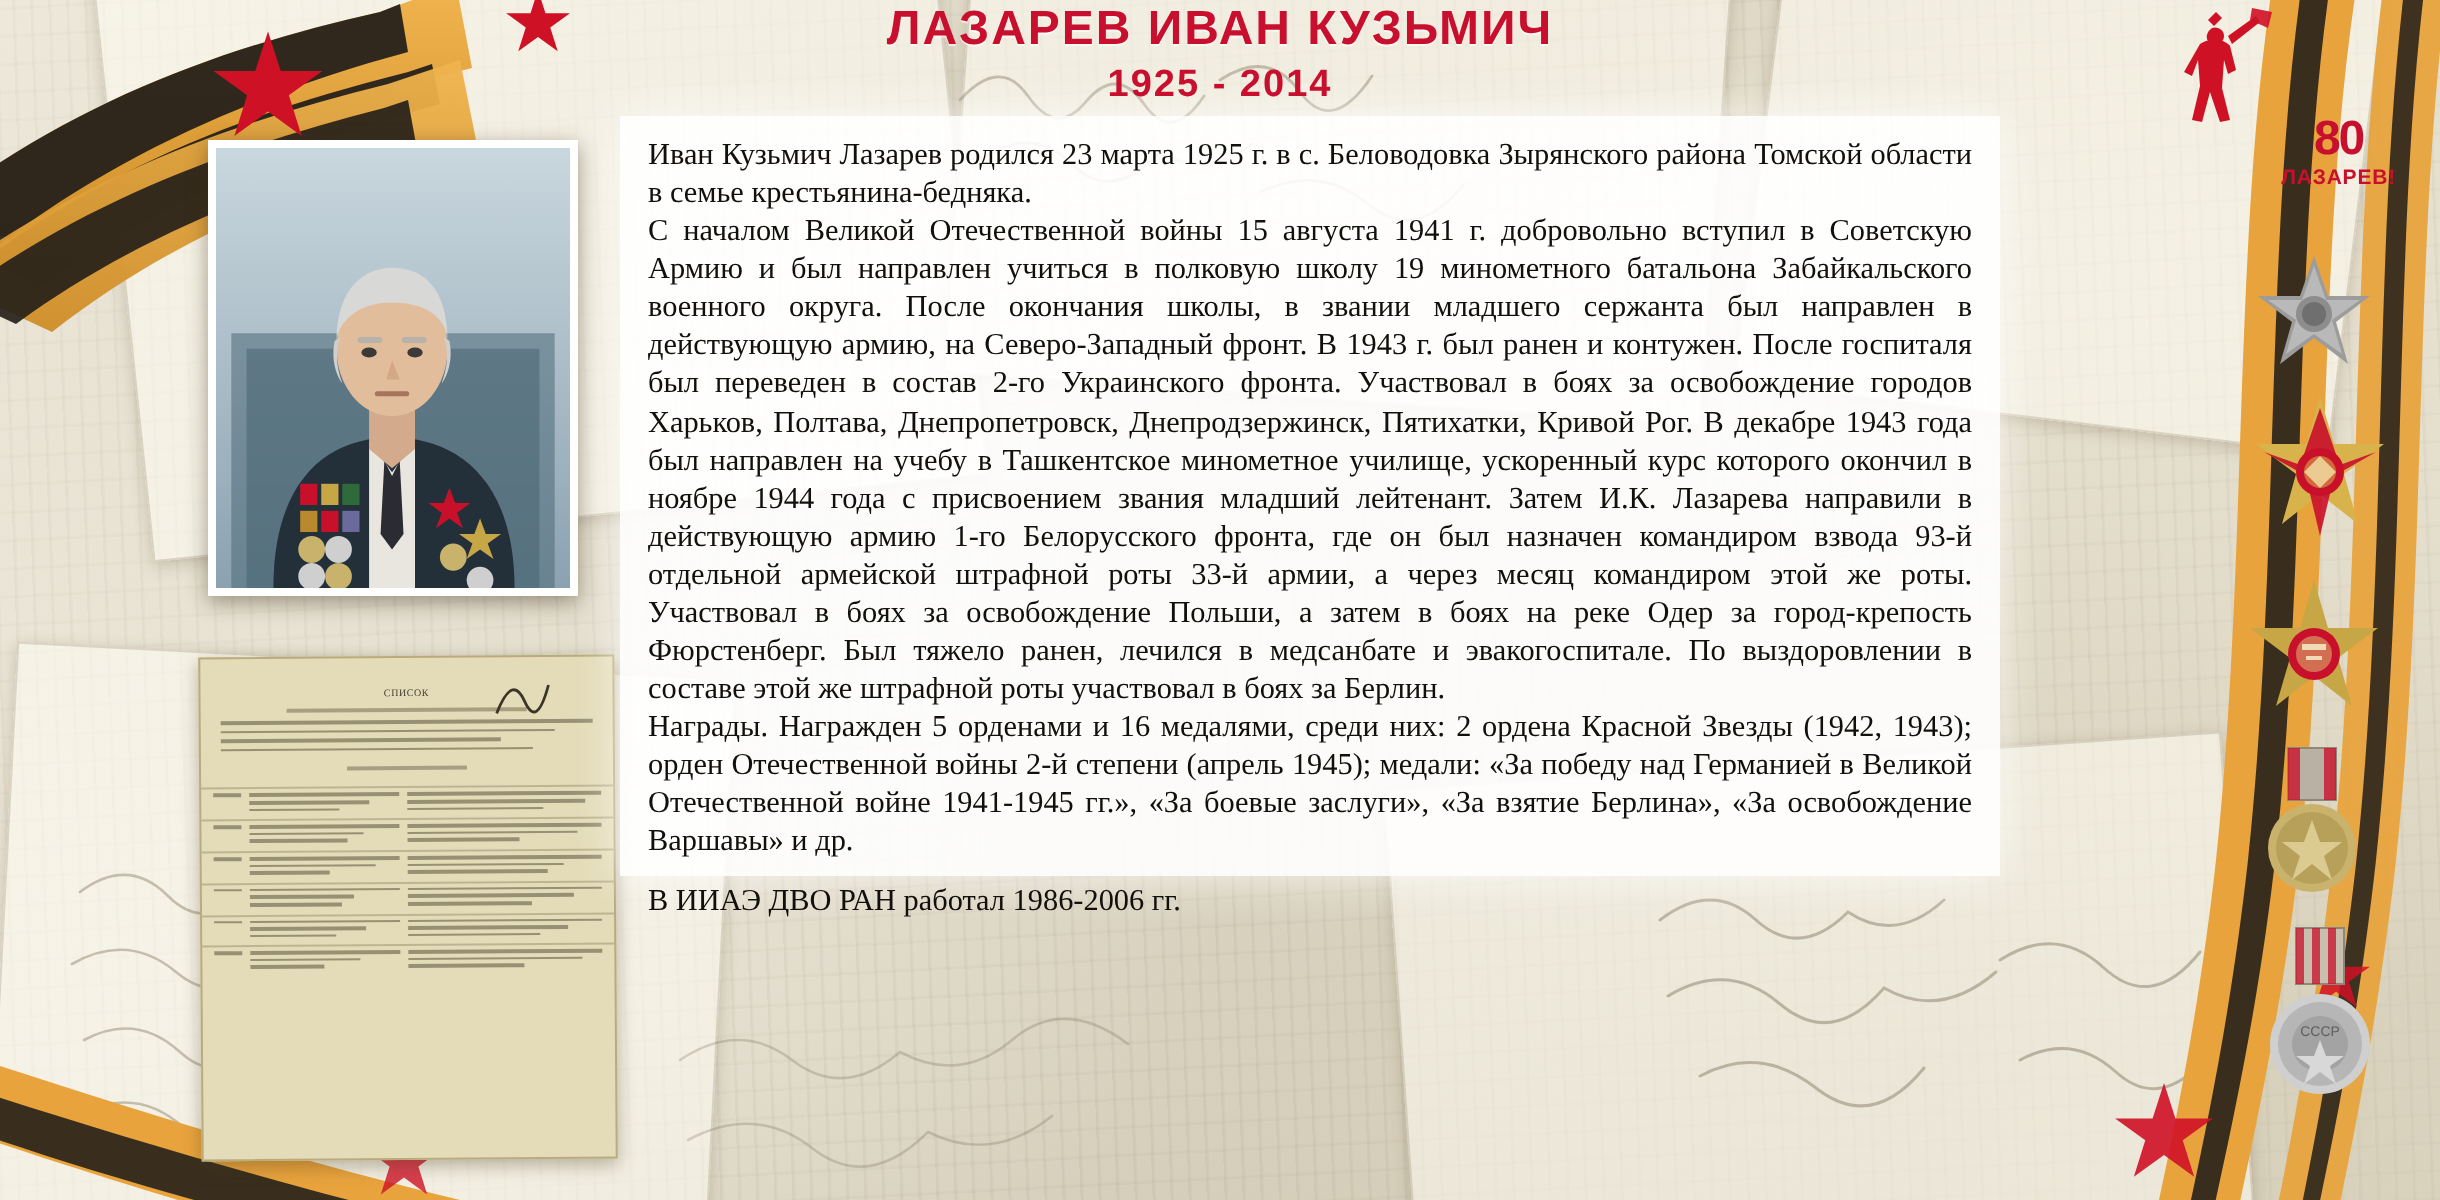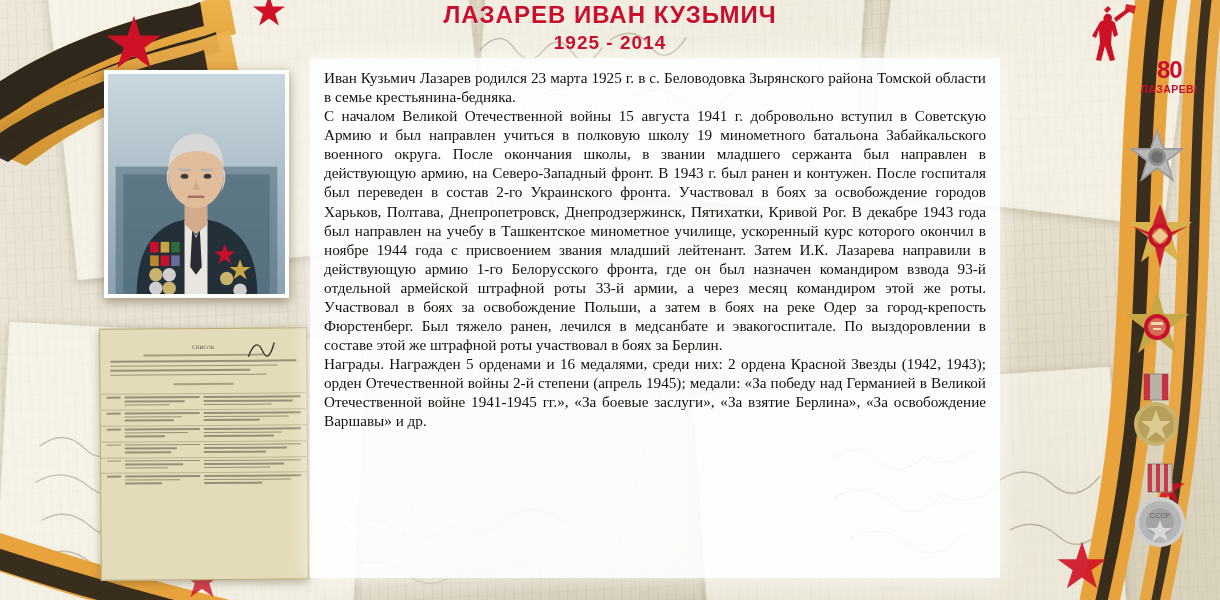--- a/index.html
+++ b/index.html
@@ -146,21 +146,21 @@
   .archive-row .bar {
     height: 1.6px;
     background: rgba(60,52,34,0.45);
     margin-bottom: 2px;
   }
 
   
   .text-panel {
     position: absolute;
     left: 310px; top: 58px;
-    width: 690px; height: 520px;
+    width: 690px; height: 380px;
     background: rgba(255,255,255,0.90);
     padding: 10px 14px 8px 14px;
     z-index: 7;
     box-shadow: 0 0 22px rgba(255,255,255,0.75);
   }
   .text-panel p {
     margin: 0;
     font-size: 15.2px;
     line-height: 1.255;
     text-align: justify;
@@ -523,13 +523,14 @@
           <div class="bar" style="width:60%"></div>
         </div>
     </div>
   </div>
 </div>
 
 <div class="text-panel">
   <p>Иван Кузьмич Лазарев родился 23 марта 1925 г. в с. Беловодовка Зырянского района Томской области в семье крестьянина-бедняка.</p>
   <p>С началом Великой Отечественной войны 15 августа 1941 г. добровольно вступил в Советскую Армию и был направлен учиться в полковую школу 19 минометного батальона Забайкальского военного округа. После окончания школы, в звании младшего сержанта был направлен в действующую армию, на Северо-Западный фронт. В 1943 г. был ранен и контужен. После госпиталя был переведен в состав 2-го Украинского фронта. Участвовал в боях за освобождение городов Харьков, Полтава, Днепропетровск, Днепродзержинск, Пятихатки, Кривой Рог. В декабре 1943 года был направлен на учебу в Ташкентское минометное училище, ускоренный курс которого окончил в ноябре 1944 года с присвоением звания младший лейтенант. Затем И.К. Лазарева направили в действующую армию 1-го Белорусского фронта, где он был назначен командиром взвода 93-й отдельной армейской штрафной роты 33-й армии, а через месяц командиром этой же роты. Участвовал в боях за освобождение Польши, а затем в боях на реке Одер за город-крепость Фюрстенберг. Был тяжело ранен, лечился в медсанбате и эвакогоспитале. По выздоровлении в составе этой же штрафной роты участвовал в боях за Берлин.</p>
   <p>Награды. Награжден 5 орденами и 16 медалями, среди них: 2 ордена Красной Звезды (1942, 1943); орден Отечественной войны 2-й степени (апрель 1945); медали: «За победу над Германией в Великой Отечественной войне 1941-1945 гг.», «За боевые заслуги», «За взятие Берлина», «За освобождение Варшавы» и др.</p>
+  <p class="gap">В ИИАЭ ДВО РАН работал 1986-2006 гг.</p>
 </div>
 
 </body></html>

